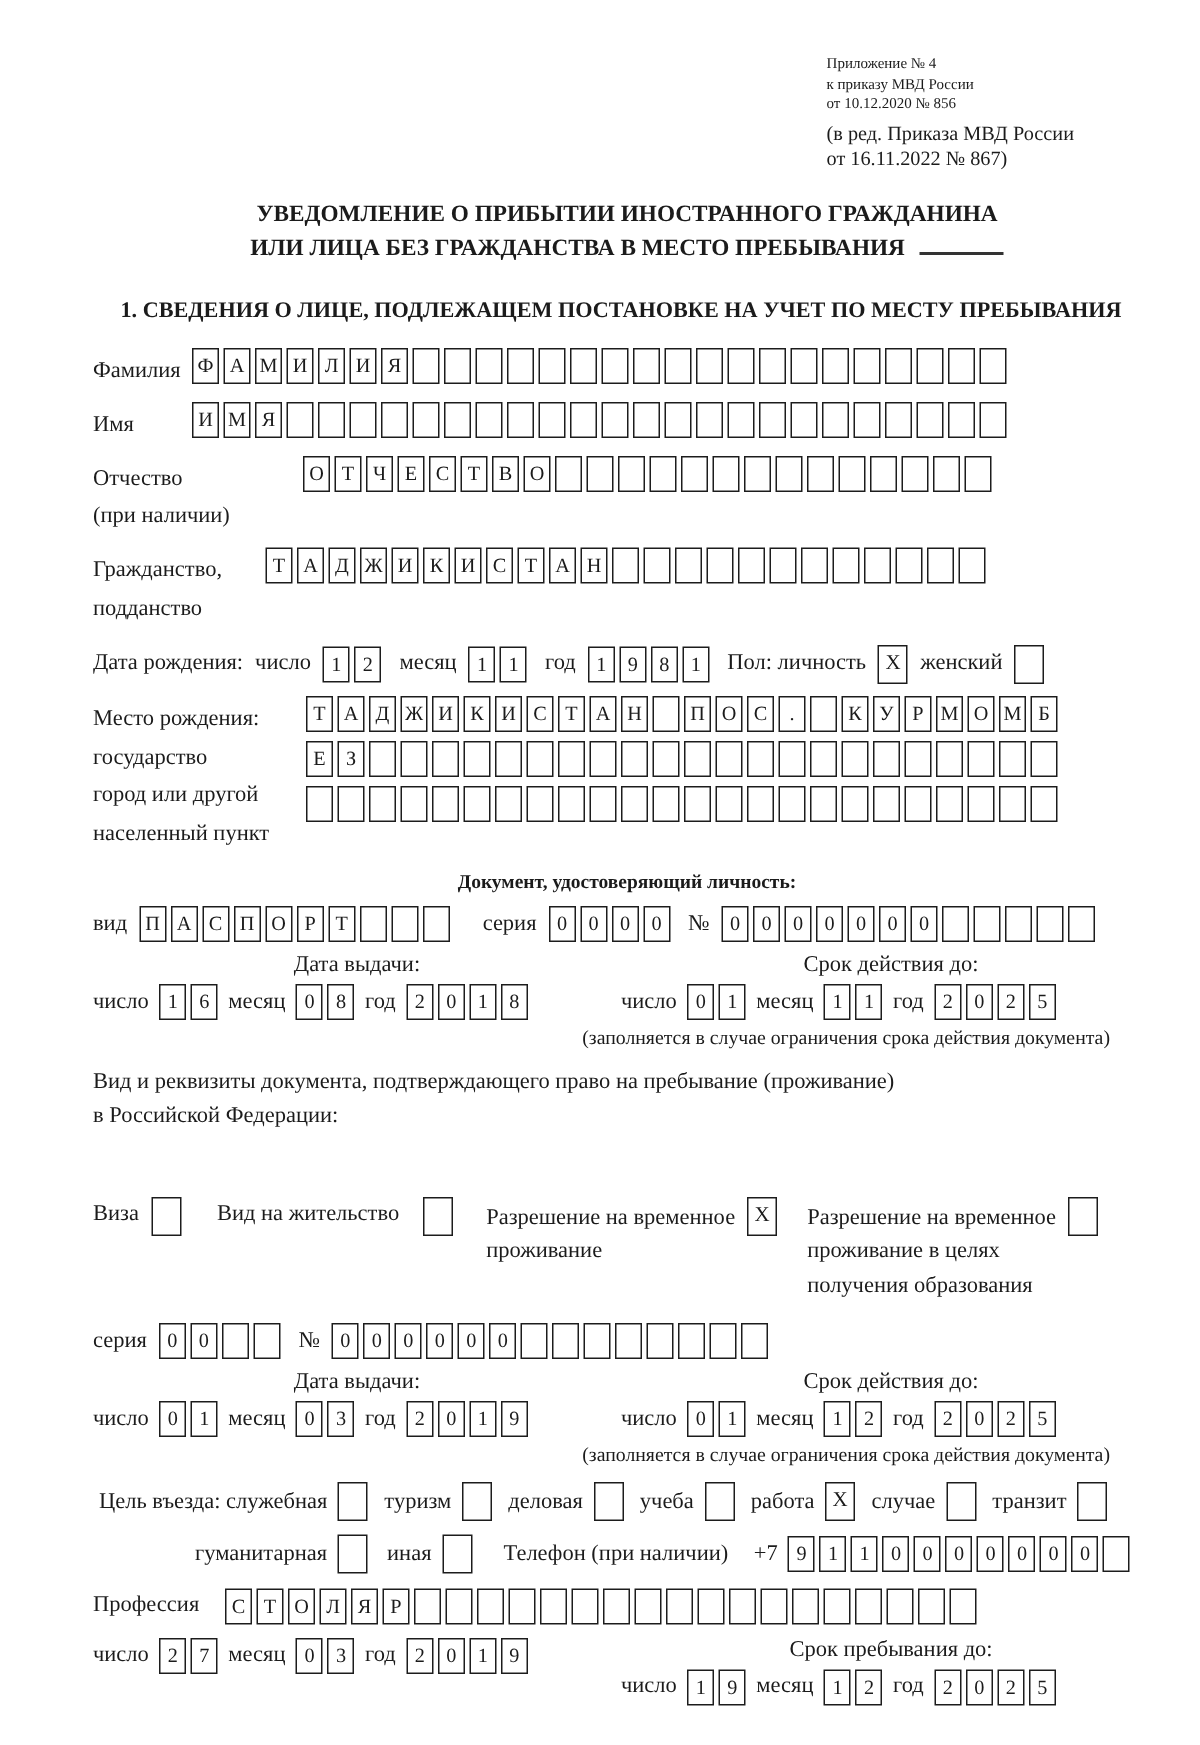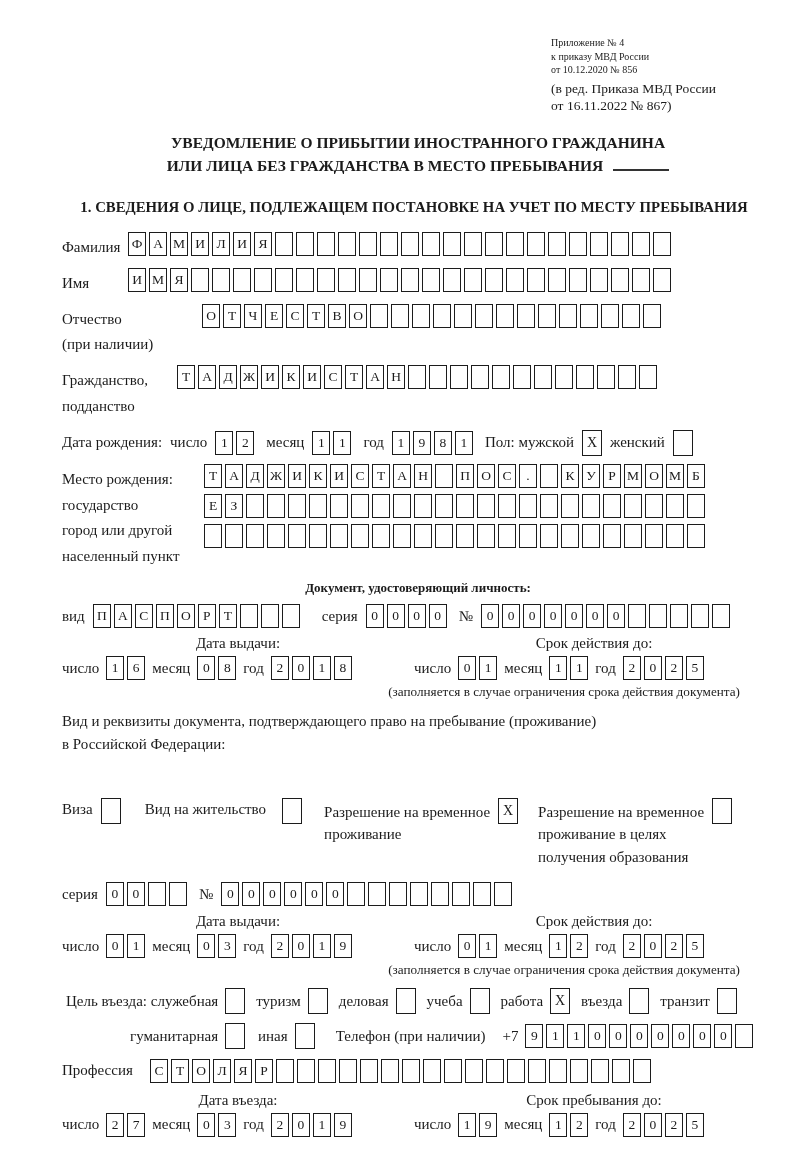--- a/index.html
+++ b/index.html
@@ -219,21 +219,21 @@
         <span class="cbox">1</span>
         <span class="cbox">1</span>
       </span>
     <span class="ilbl">год</span>
     <span class="boxes">
         <span class="cbox">1</span>
         <span class="cbox">9</span>
         <span class="cbox">8</span>
         <span class="cbox">1</span>
       </span>
-    <span class="ilbl">Пол: мужской</span>
+    <span class="ilbl">Пол: личность</span>
     <span class="cbox chk">X</span>
     <span class="ilbl">женский</span>
     <span class="cbox chk"></span>
   </div>
 
   <div class="frow" style="--lw:142px;margin-top:8px">
     <div class="lbl tight">Место рождения:
 государство
 город или другой
 населенный пункт</div>
@@ -511,21 +511,21 @@
     <span class="ilbl">Цель въезда: служебная</span>
     <span class="cbox chk"></span>
     <span class="ilbl">туризм</span>
     <span class="cbox chk"></span>
     <span class="ilbl">деловая</span>
     <span class="cbox chk"></span>
     <span class="ilbl">учеба</span>
     <span class="cbox chk"></span>
     <span class="ilbl">работа</span>
     <span class="cbox chk">X</span>
-    <span class="ilbl">въезда</span>
+    <span class="ilbl">случае</span>
     <span class="cbox chk"></span>
     <span class="ilbl">транзит</span>
     <span class="cbox chk"></span>
   </div>
 
   <div class="purpose-row indent">
     <span class="ilbl">гуманитарная</span>
     <span class="cbox chk"></span>
     <span class="ilbl" style="margin-left:6px">иная</span>
     <span class="cbox chk"></span>
@@ -571,21 +571,20 @@
         <span class="cbox"></span>
         <span class="cbox"></span>
         <span class="cbox"></span>
         <span class="cbox"></span>
         <span class="cbox"></span>
       </div>
   </div>
 
   <div class="dates" style="margin-top:8px">
     <div class="dcol left">
-      <div class="dhead">Дата въезда:</div>
       <div class="dflds">
         <span class="ilbl">число</span>
         <span class="boxes">
             <span class="cbox">2</span>
             <span class="cbox">7</span>
           </span>
         <span class="ilbl">месяц</span>
         <span class="boxes">
             <span class="cbox">0</span>
             <span class="cbox">3</span>

